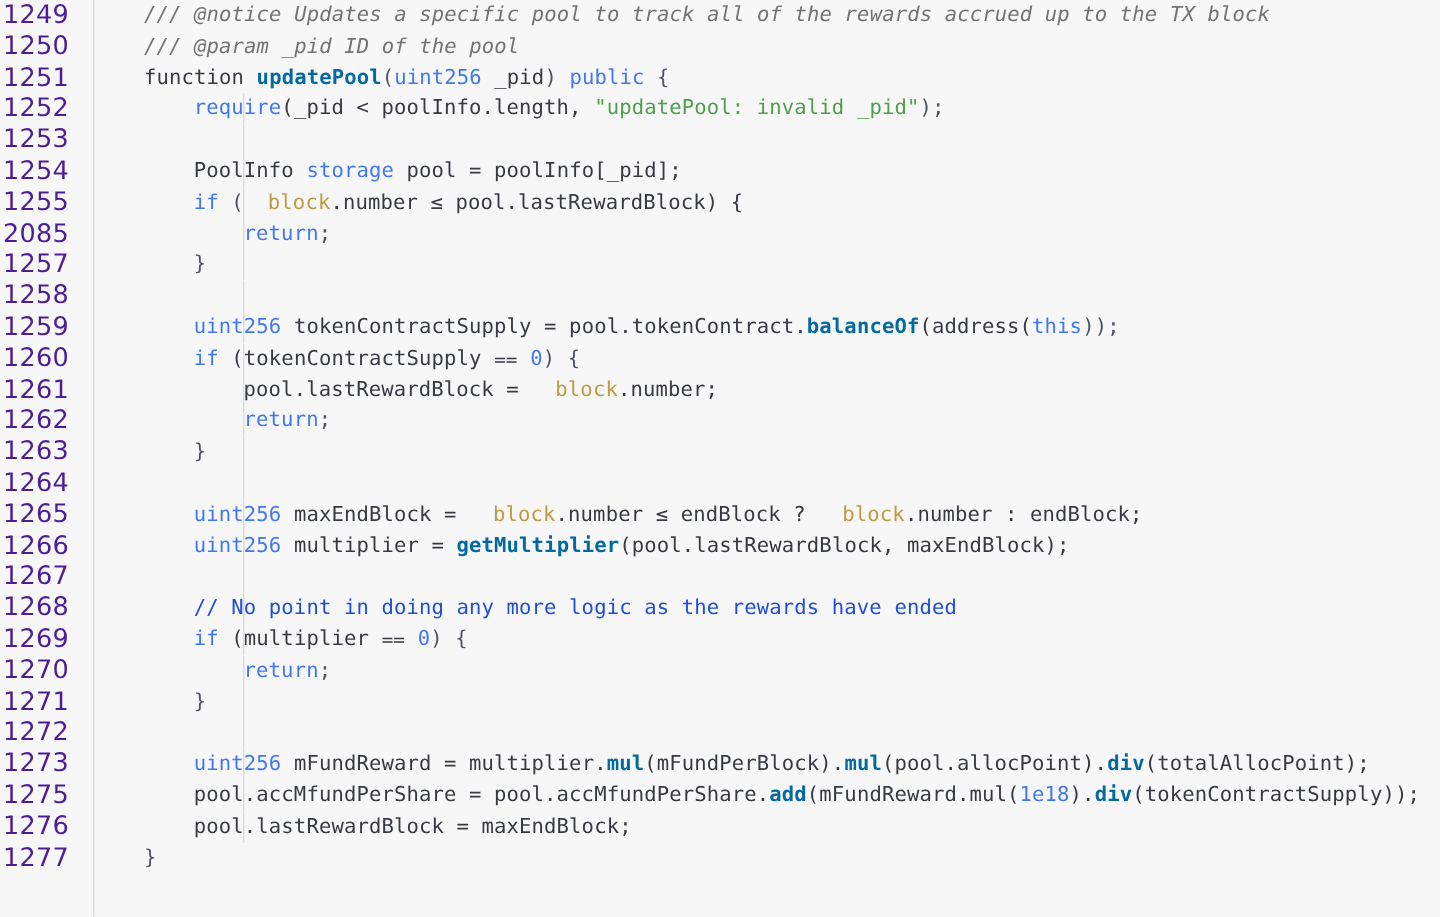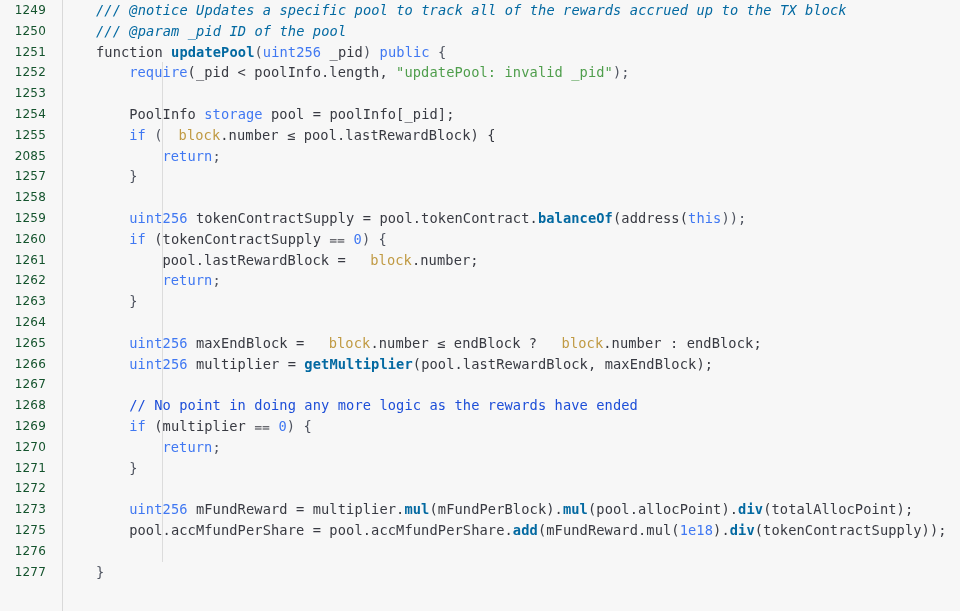--- a/index.html
+++ b/index.html
@@ -45,22 +45,22 @@
     line-height: 20.8px;
     white-space: pre;
   }
 
   .lineno {
     flex: 0 0 62px;
     width: 62px;
     box-sizing: border-box;
     padding-right: 16px;
     text-align: right;
-    color: #14532d;
-    font-size: 12px;
+    color: #4c1d95;
+    font-size: 17px;
     font-family: "DejaVu Sans", "Liberation Sans", sans-serif;
     letter-spacing: 0.2px;
     user-select: none;
   }
 
   .code {
     flex: 1 1 auto;
     position: relative;
     padding-left: 34px;   
     font-size: 13.7px;
@@ -76,21 +76,21 @@
     left: 100px;
     width: 1px;
     background: #dcdcdc;
   }
 
   
   .k   { color: #4078f2; }                       
   .fn  { color: #0369a1; font-weight: bold; }    
   .num { color: #4078f2; }                       
   .str { color: #4f9e4c; }                       
-  .doc { color: #0369a1; font-style: italic; }   
+  .doc { color: #737373; font-style: italic; }   
   .cmt { color: #1d4ed8; }   
   .glb { color: #c09a43; margin-left: 16px; }                       
   .pl  { color: #383a42; }                       
   .pun { color: #4f5460; }                       
 </style>
 </head>
 <body>
 
 <div id="code-viewer">
   <div class="gutter-rule"></div>
@@ -114,16 +114,16 @@
       <div class="line"><div class="lineno">1265</div><div class="code"><span class="indent-guide" style="top: 0px; height: 20.8px;"></span><span style="display: inline-block; width: 33.2px;"></span><span class="k">uint256</span><span class="pl"> maxEndBlock = </span><span class="glb">block</span><span class="pl">.number ≤ endBlock ? </span><span class="glb">block</span><span class="pl">.number : endBlock;</span></div></div>
       <div class="line"><div class="lineno">1266</div><div class="code"><span class="indent-guide" style="top: 0px; height: 20.8px;"></span><span style="display: inline-block; width: 33.2px;"></span><span class="k">uint256</span><span class="pl"> multiplier = </span><span class="fn">getMultiplier</span><span class="pl">(pool.lastRewardBlock, maxEndBlock);</span></div></div>
       <div class="line"><div class="lineno">1267</div><div class="code"><span class="indent-guide" style="top: 0px; height: 20.8px;"></span><span style="display: inline-block; width: 33.2px;"></span></div></div>
       <div class="line"><div class="lineno">1268</div><div class="code"><span class="indent-guide" style="top: 0px; height: 20.8px;"></span><span style="display: inline-block; width: 33.2px;"></span><span class="cmt">// No point in doing any more logic as the rewards have ended</span></div></div>
       <div class="line"><div class="lineno">1269</div><div class="code"><span class="indent-guide" style="top: 0px; height: 20.8px;"></span><span style="display: inline-block; width: 33.2px;"></span><span class="k">if</span><span class="pl"> (multiplier ⩵ </span><span class="num">0</span><span class="pun">) {</span></div></div>
       <div class="line"><div class="lineno">1270</div><div class="code"><span class="indent-guide" style="top: 0px; height: 20.8px;"></span><span style="display: inline-block; width: 66.4px;"></span><span class="k">return</span><span class="pun">;</span></div></div>
       <div class="line"><div class="lineno">1271</div><div class="code"><span class="indent-guide" style="top: 0px; height: 20.8px;"></span><span style="display: inline-block; width: 33.2px;"></span><span class="pun">}</span></div></div>
       <div class="line"><div class="lineno">1272</div><div class="code"><span class="indent-guide" style="top: 0px; height: 20.8px;"></span><span style="display: inline-block; width: 33.2px;"></span></div></div>
       <div class="line"><div class="lineno">1273</div><div class="code"><span class="indent-guide" style="top: 0px; height: 20.8px;"></span><span style="display: inline-block; width: 33.2px;"></span><span class="k">uint256</span><span class="pl"> mFundReward = multiplier.</span><span class="fn">mul</span><span class="pl">(mFundPerBlock).</span><span class="fn">mul</span><span class="pl">(pool.allocPoint).</span><span class="fn">div</span><span class="pl">(totalAllocPoint);</span></div></div>
       <div class="line"><div class="lineno">1275</div><div class="code"><span class="indent-guide" style="top: 0px; height: 20.8px;"></span><span style="display: inline-block; width: 33.2px;"></span><span class="pl">pool.accMfundPerShare = pool.accMfundPerShare.</span><span class="fn">add</span><span class="pl">(mFundReward.mul(</span><span class="num">1e18</span><span class="pl">).</span><span class="fn">div</span><span class="pl">(tokenContractSupply));</span></div></div>
-      <div class="line"><div class="lineno">1276</div><div class="code"><span class="indent-guide" style="top: 0px; height: 20.8px;"></span><span style="display: inline-block; width: 33.2px;"></span></div></div>
+      <div class="line"><div class="lineno">1276</div><div class="code"><span class="indent-guide" style="top: 0px; height: 20.8px;"></span><span style="display: inline-block; width: 33.2px;"></span><span class="pl">pool.lastRewardBlock = maxEndBlock;</span></div></div>
       <div class="line"><div class="lineno">1277</div><div class="code"><span style="display: inline-block; width: 0px;"></span><span class="pun">}</span></div></div>
     </div>
 </div>
 
 </body></html>

